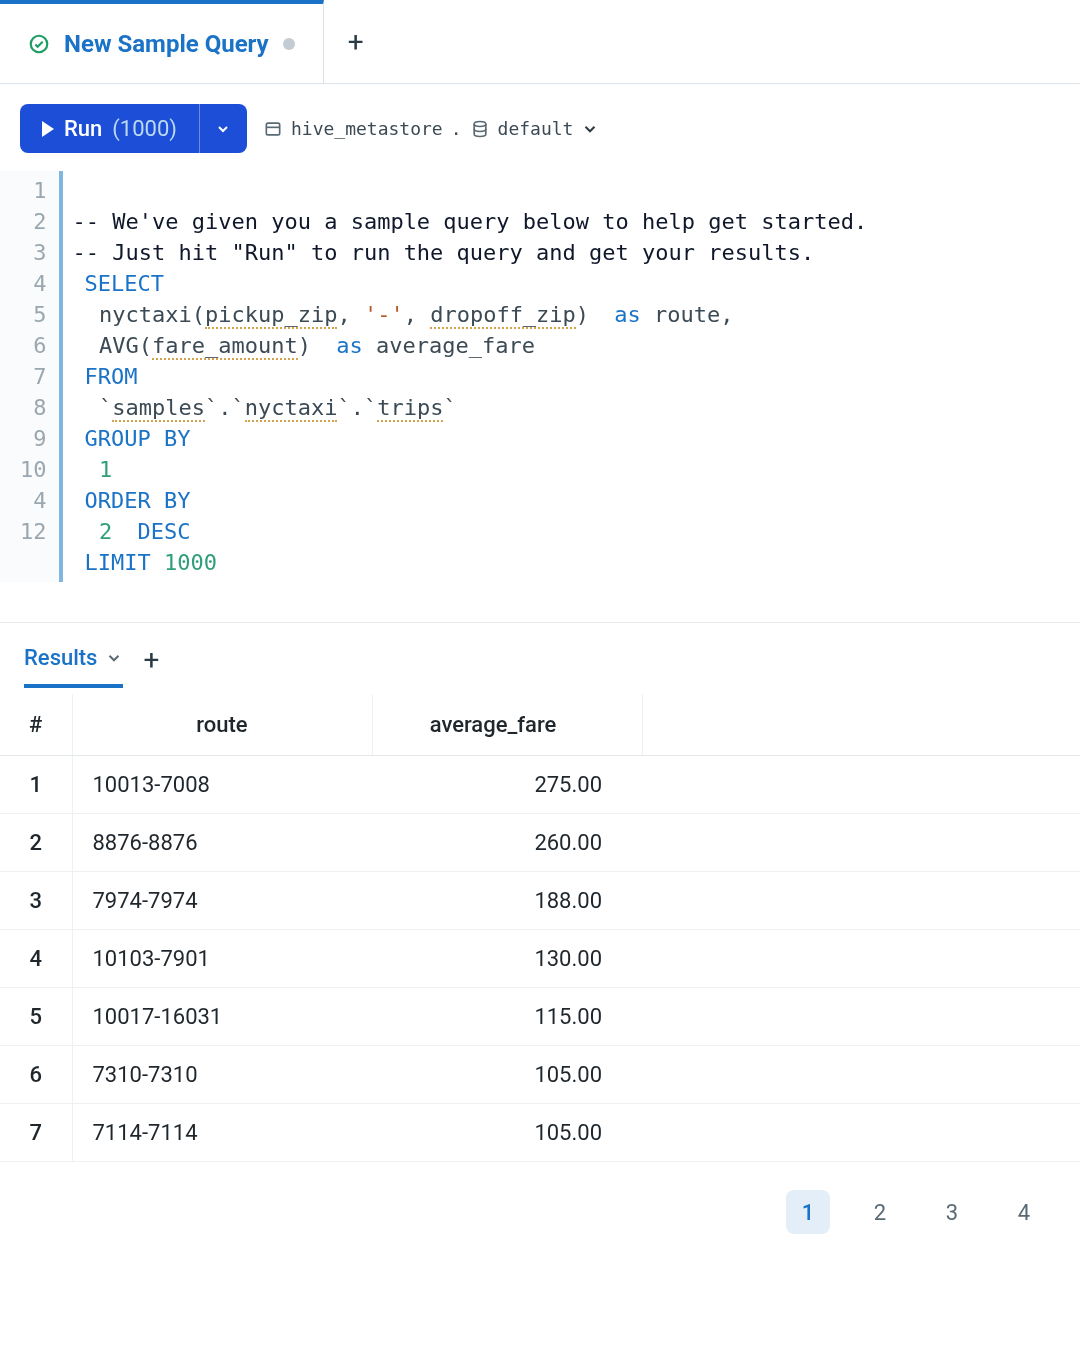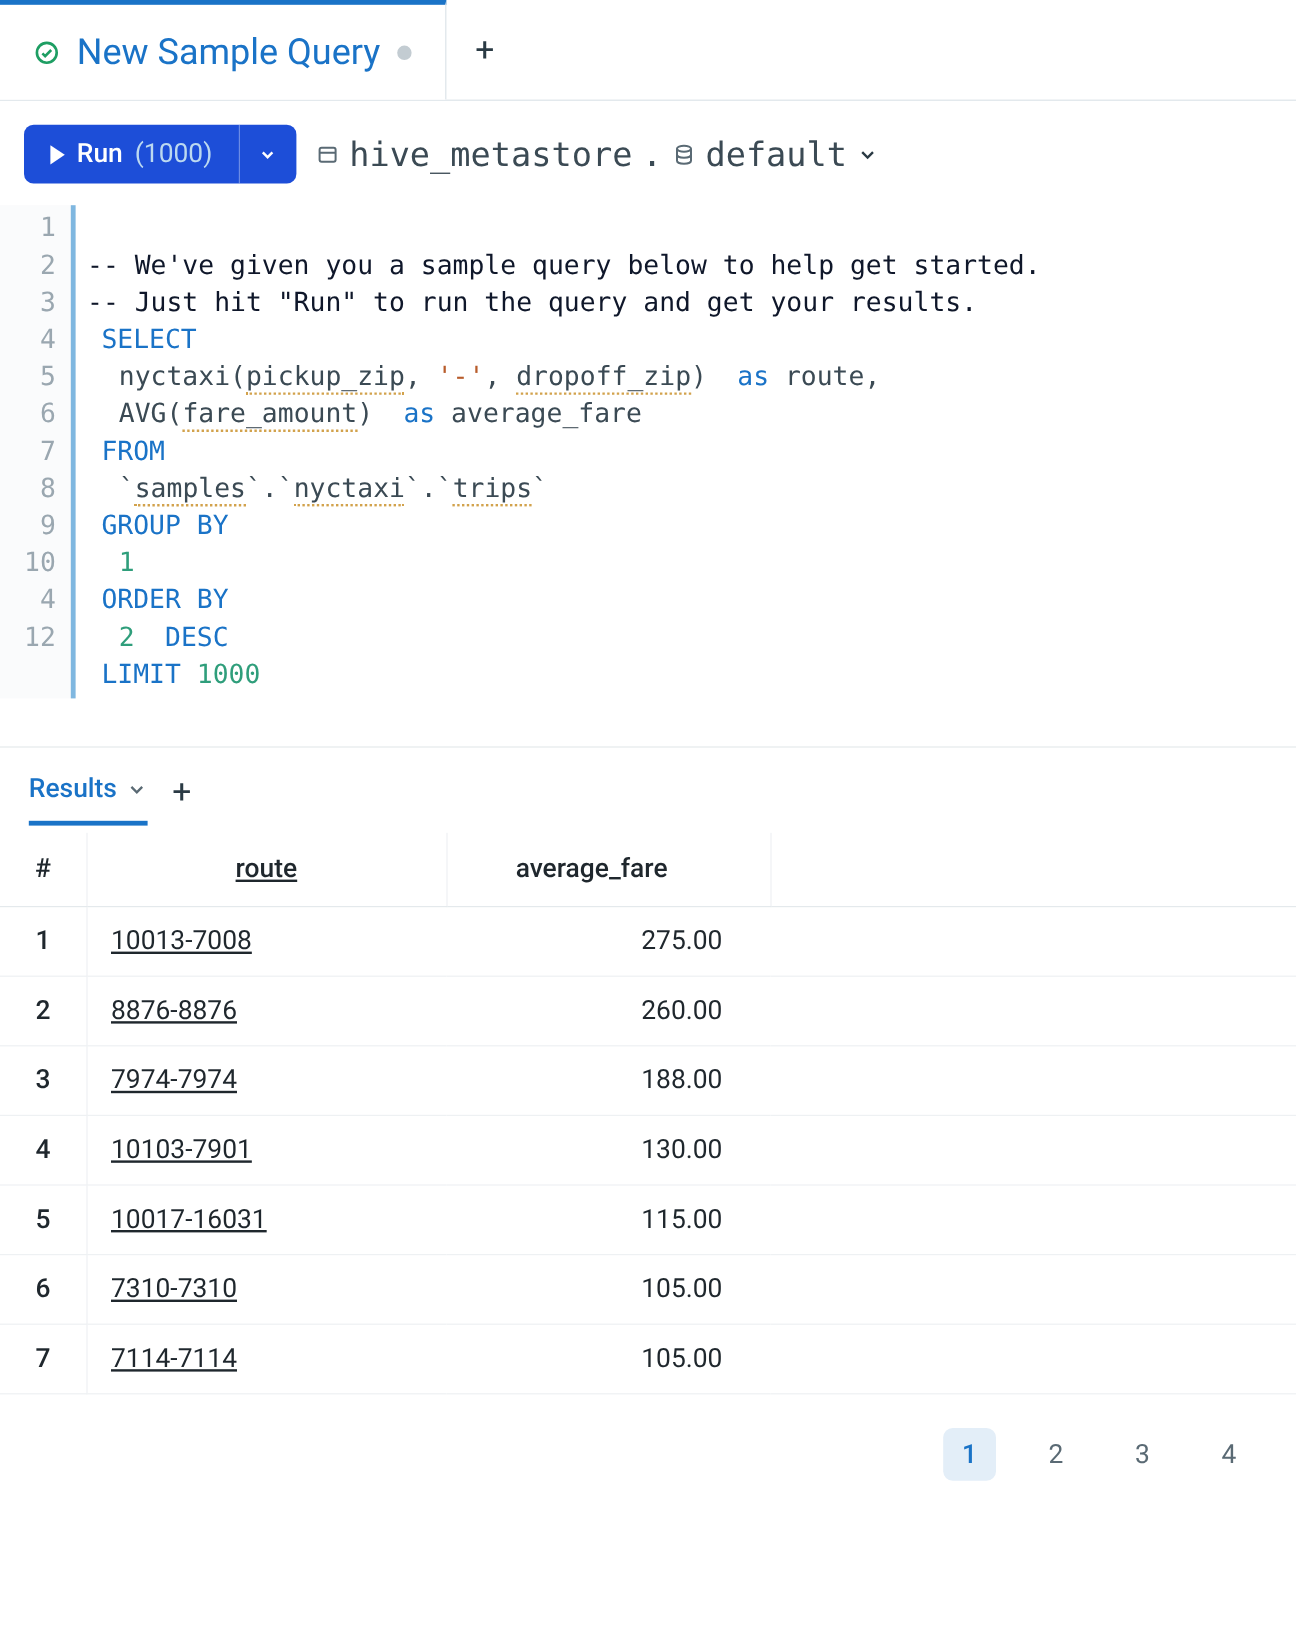--- a/index.html
+++ b/index.html
@@ -21,21 +21,21 @@
     display: flex;
     align-items: center;
     gap: 14px;
     padding: 0 28px;
     height: 100%;
     border-top: 4px solid #1a73c7;
     border-right: 1px solid #dde4e9;
     background: #fff;
     position: relative;
   }
-  .tab-title { color: #1a73c7; font-size: 30px; font-weight: 400; }
+  .tab-title { color: #1a73c7; font-size: 24px; font-weight: 700; }
   .dot-unsaved {
     width: 12px; height: 12px; border-radius: 50%;
     background: #c3ccd2; display: inline-block;
   }
   .tab-add {
     width: 64px; height: 100%;
     display: flex; align-items: center; justify-content: center;
     cursor: pointer;
   }
   .plus-ic { font-size: 28px; color: #2a3a44; }
@@ -66,21 +66,21 @@
     cursor:pointer;
   }
   .chev-down-white { width:16px; height:16px; }
   .play-tri {
     width:0;height:0;border-left:12px solid #fff;
     border-top:8px solid transparent;border-bottom:8px solid transparent;
   }
   .catalog-path {
     display:flex; align-items:center; gap:8px;
     font-family: ui-monospace, SFMono-Regular, Menlo, monospace;
-    font-size:28px; color:#3b4a54;
+    font-size:18px; color:#3b4a54;
   }
   .catalog-path .sep { color:#3b4a54; }
   .mini-ic { display:inline-flex; }
   .mini-ic svg { width:20px; height:20px; }
   .chev-dark { width:18px; height:18px; }
 
   
   .editor {
     display:flex;
     font-family: ui-monospace, SFMono-Regular, Menlo, Consolas, monospace;
@@ -127,21 +127,21 @@
     text-align:center; font-weight:500; color:#1f272d;
     padding:18px 12px; border-bottom:1px solid #e4e9ec;
     border-right:1px solid #eef1f3;
   }
   table.results th:last-child { border-right:none;}
   table.results td {
     padding:16px 20px; border-bottom:1px solid #eef1f3;
     color:#1f272d;
   }
   .idx-col { width:72px; text-align:center; font-weight:500; border-right:1px solid #eef1f3;}
-  .route-col { width:300px;text-decoration:underline; }
+  .route-col { width:300px; }
   .fare-col { text-align:right; width:270px; padding-right:40px !important;}
   .rest-col { }
 
   
   .pager {
     display:flex; gap:28px; justify-content:flex-end;
     padding: 28px 34px 24px 0;
     font-size:22px;
   }
   .page-btn {

